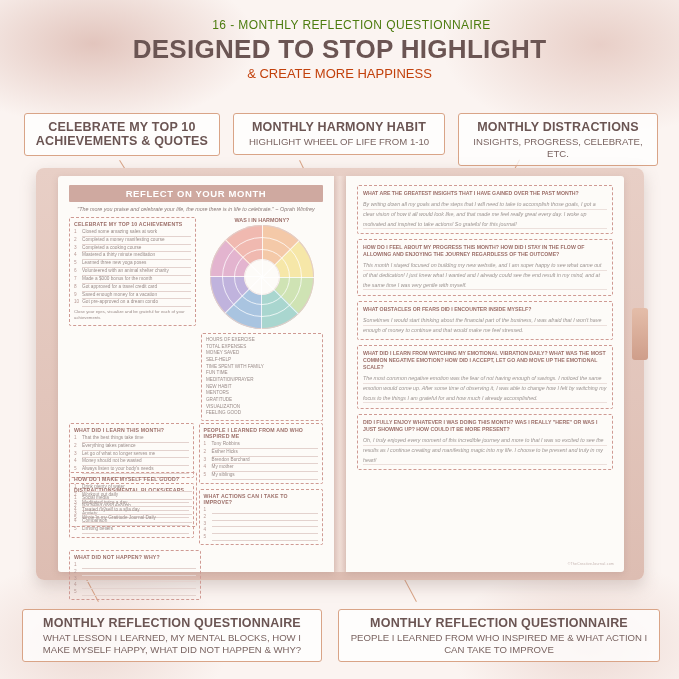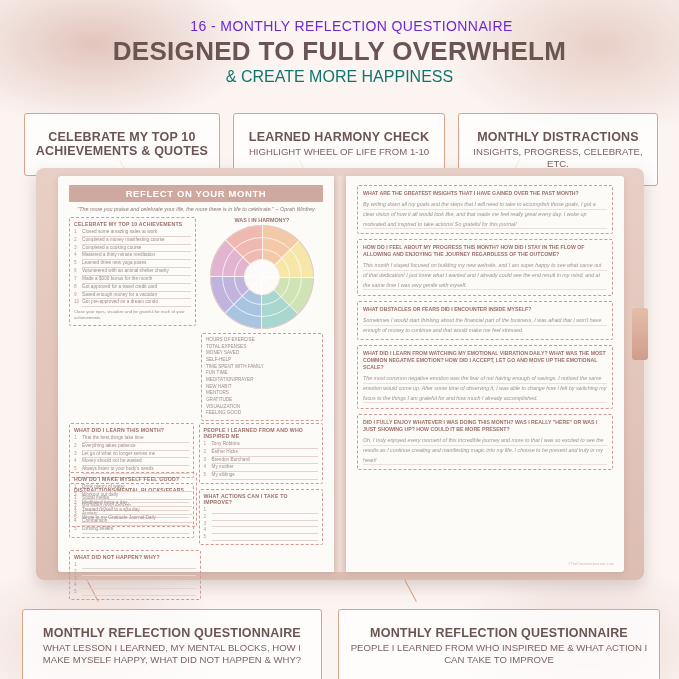--- a/index.html
+++ b/index.html
@@ -16,33 +16,33 @@
     background:radial-gradient(ellipse at 45% 55%, rgba(206,158,146,.55), rgba(206,158,146,0) 62%);}
   .wash-tr{right:-70px;top:-60px;width:330px;height:190px;
     background:radial-gradient(ellipse at 55% 55%, rgba(214,170,158,.5), rgba(214,170,158,0) 62%);}
   .wash-bl{left:-60px;bottom:-60px;width:300px;height:170px;
     background:radial-gradient(ellipse at 50% 45%, rgba(212,168,156,.35), rgba(212,168,156,0) 65%);}
   .wash-br{right:-60px;bottom:-60px;width:300px;height:170px;
     background:radial-gradient(ellipse at 50% 45%, rgba(212,168,156,.35), rgba(212,168,156,0) 65%);}
 
   
   .header{position:absolute;left:0;right:0;top:18px;text-align:center;color:#6e5a57;}
-  .h-line1{font-size:14px;letter-spacing:.4px;color:#6d28d9;margin-left:24px;}
+  .h-line1{font-size:12px;letter-spacing:.4px;color:#4d7c0f;margin-left:24px;}
   .h-line2{font-size:26px;font-weight:bold;letter-spacing:.3px;color:#6b5553;margin-top:2px;}
-  .h-line3{font-size:16px;color:#0f766e;margin-top:1px;}
+  .h-line3{font-size:13px;color:#c2410c;margin-top:1px;}
 
   
   .callout{
     position:absolute;
     border:1.6px solid #d9a487;
     background:rgba(255,255,255,.78);
     border-radius:3px;
     text-align:center;
     color:#6b5553;
-    padding:16px 8px;
+    padding:6px 8px;
     box-sizing:border-box;
   }
   .callout .t1{font-size:12.5px;font-weight:bold;letter-spacing:.2px;line-height:1.15;}
   .callout .t2{font-size:9.6px;margin-top:2px;line-height:1.2;color:#7a6461;}
 
   #c-top-left{left:24px;top:113px;width:196px;}
   #c-top-mid{left:233px;top:113px;width:212px;}
   #c-top-right{left:458px;top:113px;width:200px;}
   #c-bottom-left{left:22px;top:609px;width:300px;}
   #c-bottom-right{left:338px;top:609px;width:322px;}
@@ -118,36 +118,36 @@
 </head>
 <body>
 
 <div class="wash wash-tl"></div>
 <div class="wash wash-tr"></div>
 <div class="wash wash-bl"></div>
 <div class="wash wash-br"></div>
 
 <div class="header">
   <div class="h-line1">16 - MONTHLY REFLECTION QUESTIONNAIRE</div>
-  <div class="h-line2">DESIGNED TO FULLY OVERWHELM</div>
+  <div class="h-line2">DESIGNED TO STOP HIGHLIGHT</div>
   <div class="h-line3">&amp; CREATE MORE HAPPINESS</div>
 </div>
 
 <div class="conn" style="left:120px;top:160px;width:78px;transform:rotate(58deg);"></div>
 <div class="conn" style="left:300px;top:160px;width:62px;transform:rotate(64deg);"></div>
 <div class="conn" style="left:520px;top:160px;width:70px;transform:rotate(118deg);"></div>
 <div class="conn" style="left:98px;top:602px;width:78px;transform:rotate(-118deg);"></div>
 <div class="conn" style="left:416px;top:602px;width:74px;transform:rotate(-118deg);"></div>
 
 <div class="callout" id="c-top-left">
   <div class="t1">CELEBRATE MY TOP 10</div>
   <div class="t1">ACHIEVEMENTS &amp; QUOTES</div>
 </div>
 <div class="callout" id="c-top-mid">
-  <div class="t1">LEARNED HARMONY CHECK</div>
+  <div class="t1">MONTHLY HARMONY HABIT</div>
   <div class="t2">HIGHLIGHT WHEEL OF LIFE FROM 1-10</div>
 </div>
 <div class="callout" id="c-top-right">
   <div class="t1">MONTHLY DISTRACTIONS</div>
   <div class="t2">INSIGHTS, PROGRESS, CELEBRATE, ETC.</div>
 </div>
 <div class="callout" id="c-bottom-left">
   <div class="t1">MONTHLY REFLECTION QUESTIONNAIRE</div>
   <div class="t2">WHAT LESSON I LEARNED, MY MENTAL BLOCKS, HOW I MAKE MYSELF HAPPY, WHAT DID NOT HAPPEN &amp; WHY?</div>
 </div>

